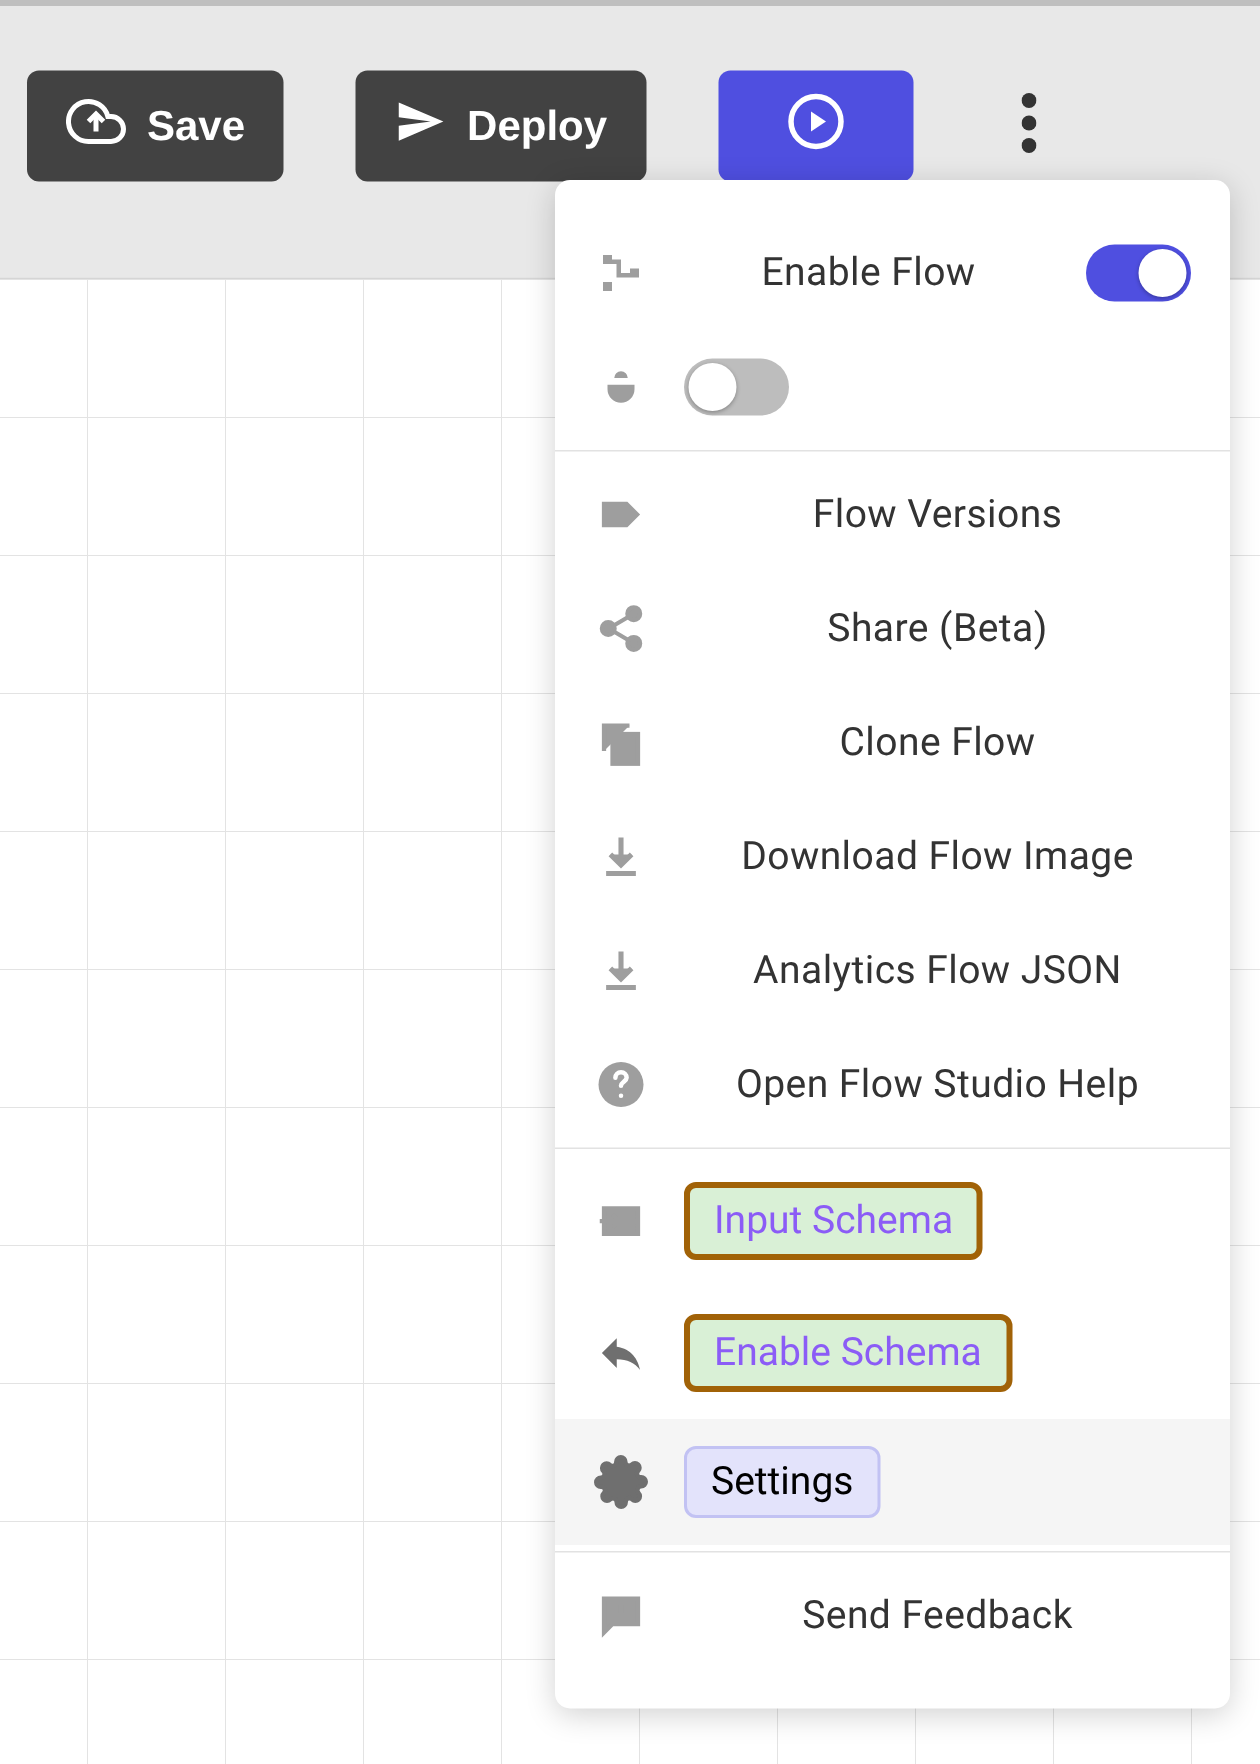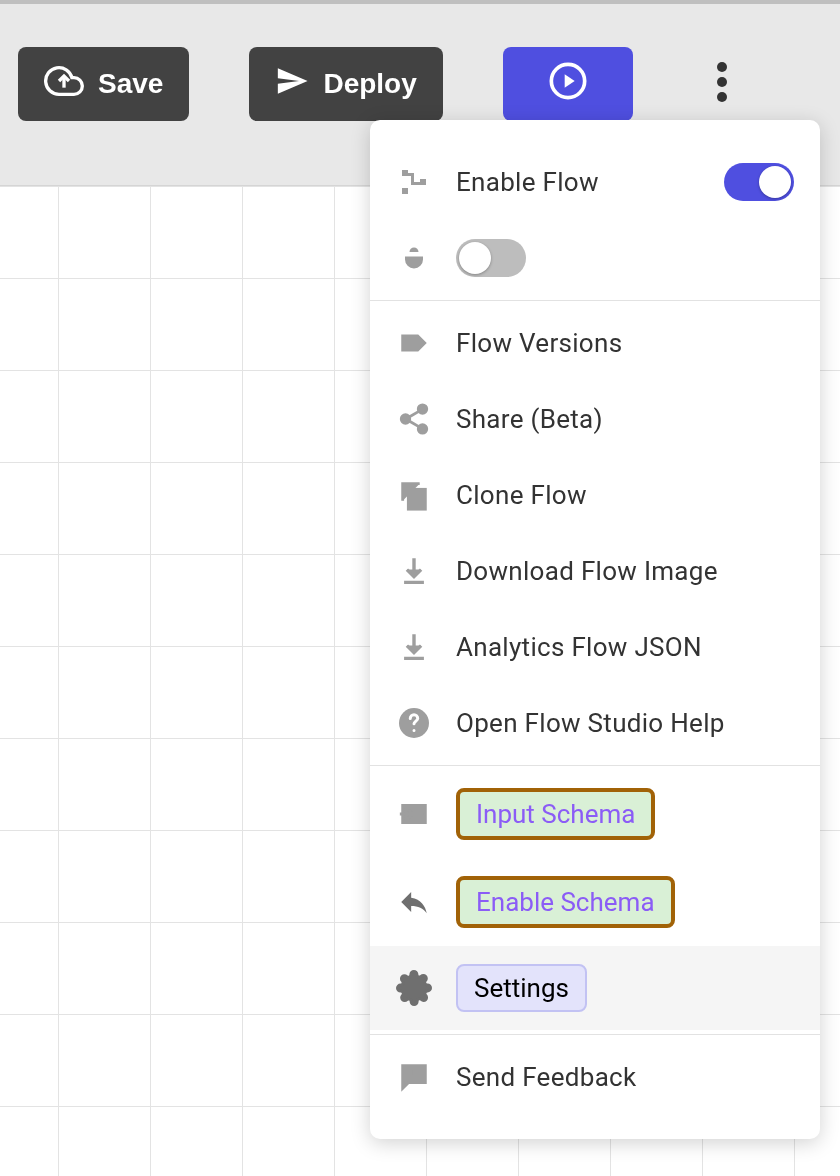--- a/index.html
+++ b/index.html
@@ -19,21 +19,21 @@
   height: 185px;
   background: #e8e8e8;
   border-top: 4px solid #bfbfbf;
 }
 .toolbar {
   position: absolute;
   top: 47px;
   left: 0;
   right: 0;
   display: flex;
-  gap: 60px;
+  gap: 48px;
   padding-left: 18px;
   align-items: flex-end;
 }
 .btn {
   display: inline-flex;
   align-items: center;
   justify-content: center;
   gap: 14px;
   border: none;
   border-radius: 8px;
@@ -88,21 +88,21 @@
   color: #333;
 }
 .menu-item .icon-wrap {
   width: 40px;
   height: 40px;
   display: flex;
   align-items: center;
   justify-content: center;
   flex-shrink: 0;
 }
-.menu-item .label { flex: 1; letter-spacing: 0.3px; }
+.menu-item .label { flex: 1; letter-spacing: 0.3px; text-align: center; }
 .menu-item.hovered { background: #f5f5f5; }
 .divider { height: 1px; background: #e2e2e2; margin: 4px 0; }
 .toggle {
   width: 70px;
   height: 38px;
   border-radius: 19px;
   position: relative;
   cursor: pointer;
   flex-shrink: 0;
 }

